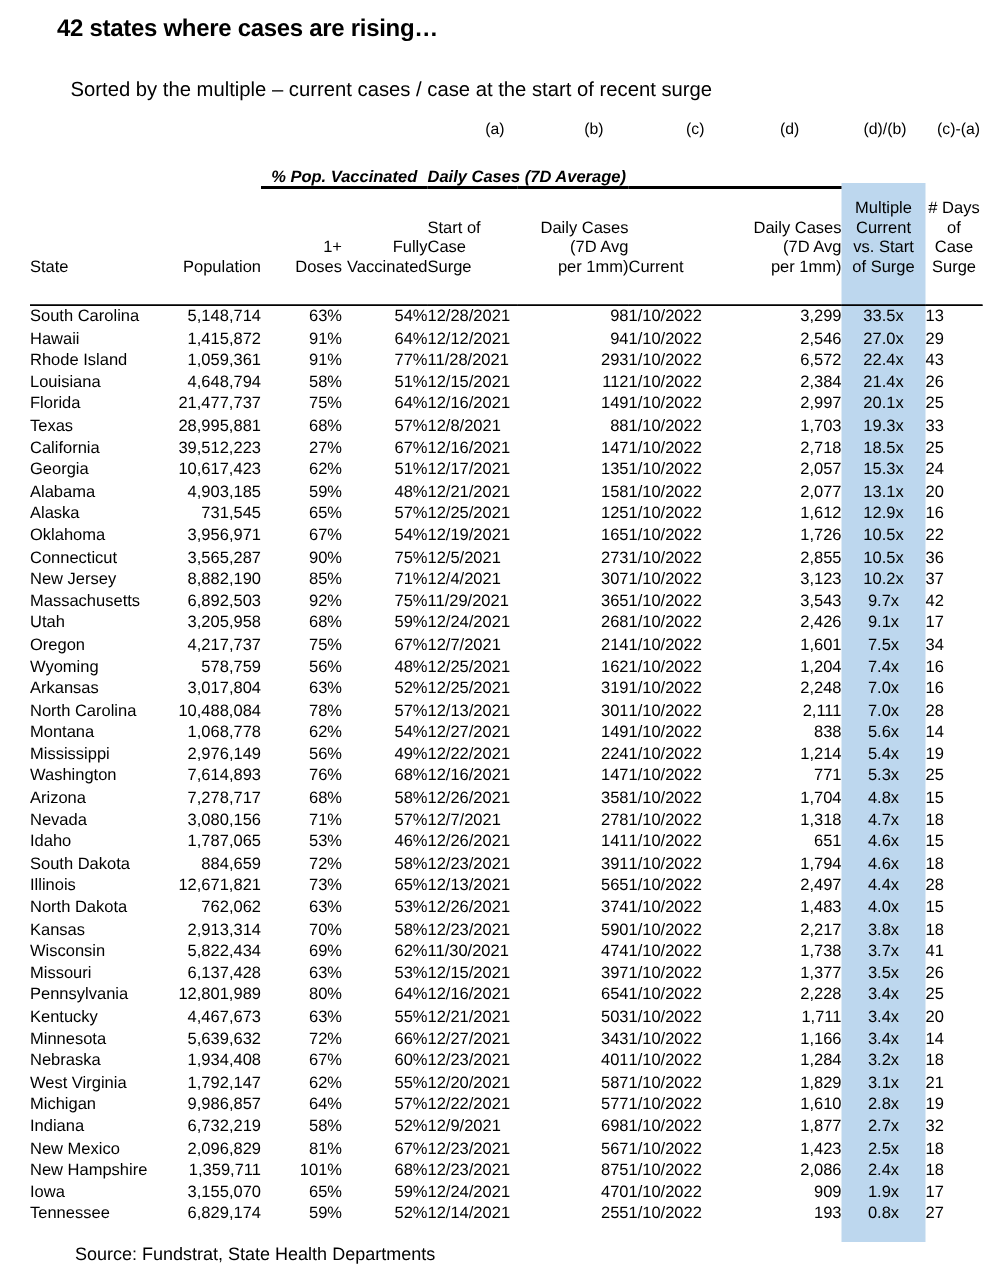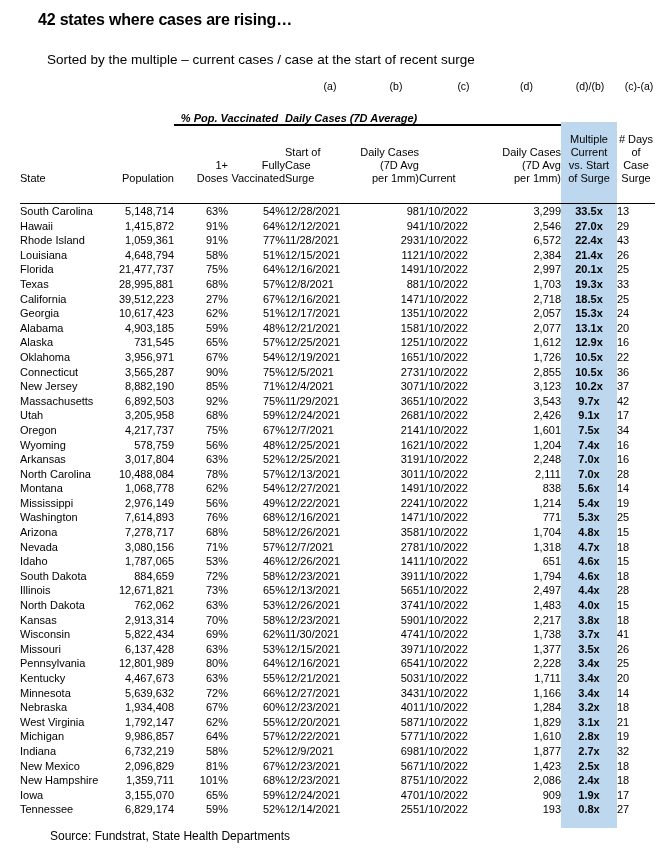--- a/index.html
+++ b/index.html
@@ -46,21 +46,21 @@
   th.h-date  { text-align:left; padding-left:7px; }
   th.h-cur   { text-align:left; padding-left:11px; }
   th.h-mult  { font-weight:bold; text-align:center; }
   
   tbody.rows td { height:14.6px; line-height:14.6px; white-space:nowrap; }
   td.c-state { text-align:left; }
   td.c-num   { text-align:right; padding-right:3px; }
   td.c-pct   { text-align:right; padding-right:3px; }
   td.c-date  { text-align:left; padding-left:7px; }
   td.c-cur   { text-align:left; padding-left:11px; }
-  td.c-mult  { text-align:center; font-weight:bold; }
+  td.c-mult  { text-align:center; font-weight:normal; }
   td.c-days  { text-align:left; }
   .source {
     position:absolute; left:8px; top:829px; font-size:12px;margin-left:42px;
   }
 </style>
 </head>
 <body>
 
 <h1 class="title">42 states where cases are rising…</h1>
 <div class="subtitle">Sorted by the multiple – current cases / case at the start of recent surge</div>

